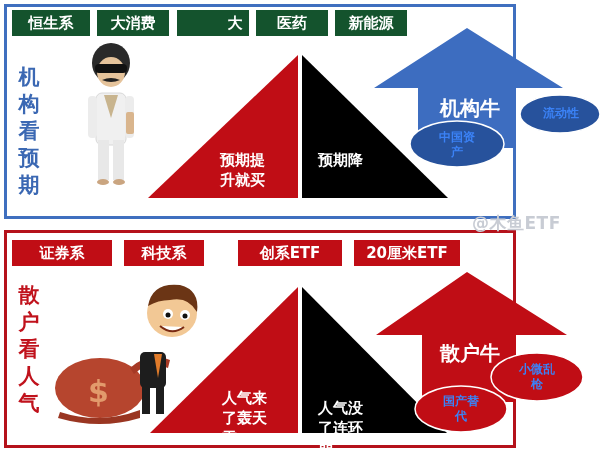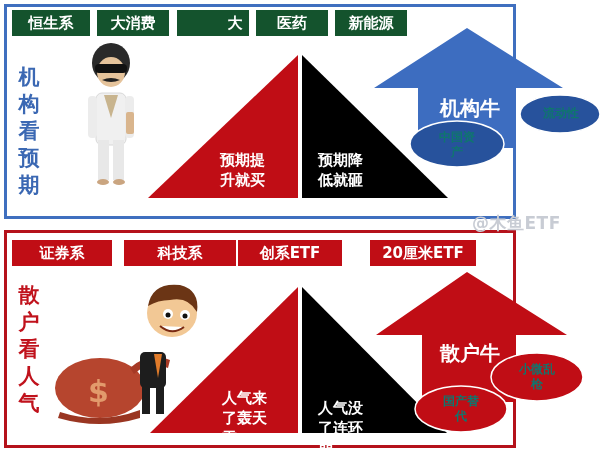--- a/index.html
+++ b/index.html
@@ -12,21 +12,21 @@
          font-weight:bold; font-size:15px; box-sizing:border-box; }
   .tag-blue { background:#14532d; top:10px; }
   .tag-red  { background:#c00d15; top:240px; }
   .side-title { position:absolute; left:16px; width:26px; font-size:21px; font-weight:bold;
                 line-height:27px; text-align:center; }
   .side-blue { color:#3b68b3; top:64px; }
   .side-red  { color:#c0121c; top:282px; }
   svg { position:absolute; left:0; top:0; }
   .tri-label { position:absolute; color:#fff; font-weight:bold; font-size:15px; line-height:20px; text-align:left; }
   .arrow-label { position:absolute; color:#fff; font-weight:bold; font-size:20px; text-align:center; }
-  .ellipse-label { position:absolute; color:#0f766e; font-weight:bold; font-size:12px; line-height:15px; text-align:center; }
+  .ellipse-label { position:absolute; color:#3b82f6; font-weight:bold; font-size:12px; line-height:15px; text-align:center; }
   .watermark { position:absolute; left:472px; top:212px; color:#c8ccd4; font-size:17px; font-weight:bold; letter-spacing:0.5px; }
 </style>
 </head>
 <body>
 
 <div class="panel panel-top"></div>
 <div class="panel panel-bot"></div>
 
 <svg width="600" height="453" viewBox="0 0 600 453">
 
@@ -94,38 +94,37 @@
   <div>预</div>
   <div>期</div>
 </div>
 
 <div class="tri-label" style="left:220px;top:150px;width:70px;">
   <div>预期提</div>
   <div>升就买</div>
 </div>
 <div class="tri-label" style="left:318px;top:150px;width:70px;">
   <div>预期降</div>
-  <div>低就砸</div>
 </div>
 
 <div class="arrow-label" style="left:425px;top:95px;width:90px;">机构牛</div>
 <div class="ellipse-label" style="left:525px;top:106px;width:72px;">
   <div>流动性</div>
 </div>
 <div class="ellipse-label" style="left:420px;top:130px;width:74px;">
   <div>中国资</div>
   <div>产</div>
 </div>
 
 <div class="watermark">@木鱼ETF</div>
 
 <div class="tag tag-red" style="left:12px;width:100px;">证券系</div>
-<div class="tag tag-red" style="left:124px;width:112px;">科技系</div>
+<div class="tag tag-red" style="left:124px;width:80px;">科技系</div>
 <div class="tag tag-red" style="left:238px;width:104px;">创系ETF</div>
-<div class="tag tag-red" style="left:370px;width:106px;">20厘米ETF</div>
+<div class="tag tag-red" style="left:354px;width:106px;">20厘米ETF</div>
 
 <div class="side-title side-red">
   <div>散</div>
   <div>户</div>
   <div>看</div>
   <div>人</div>
   <div>气</div>
 </div>
 
 <div class="tri-label" style="left:222px;top:370px;width:70px;margin-top:18px;">

